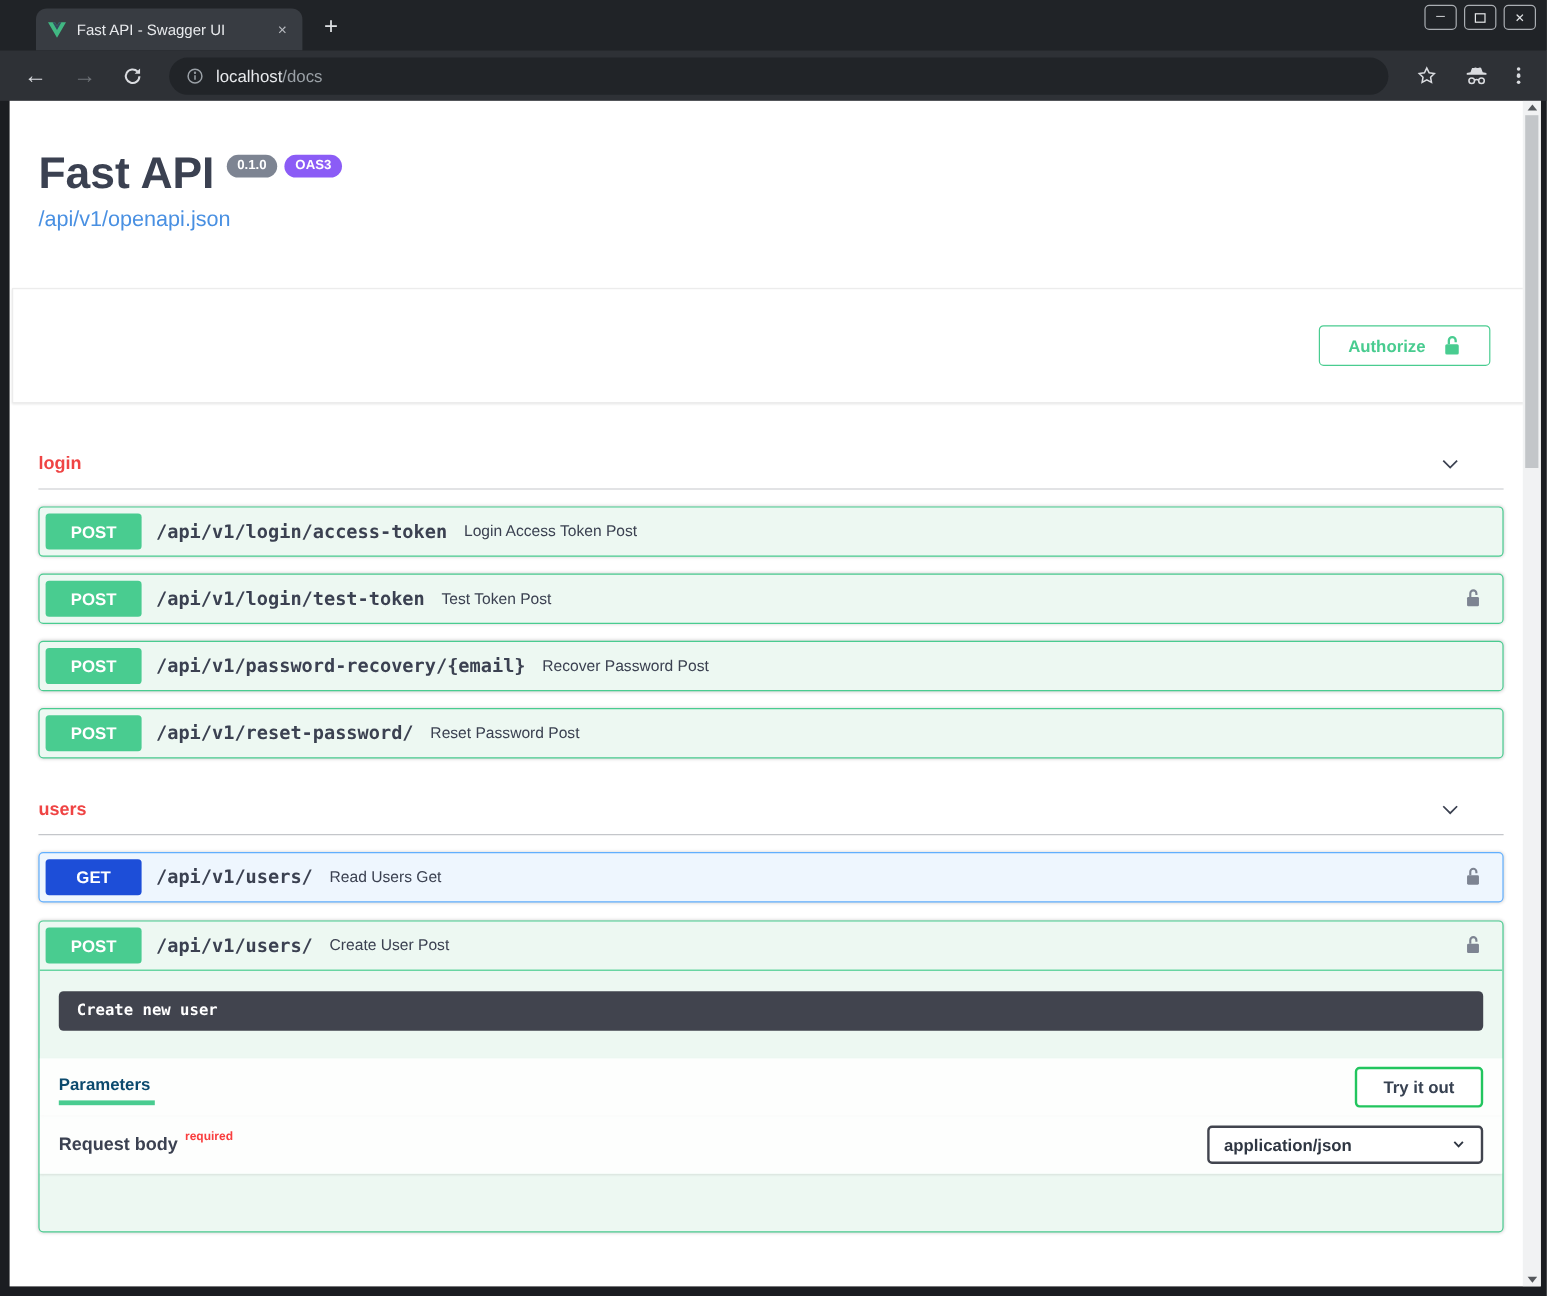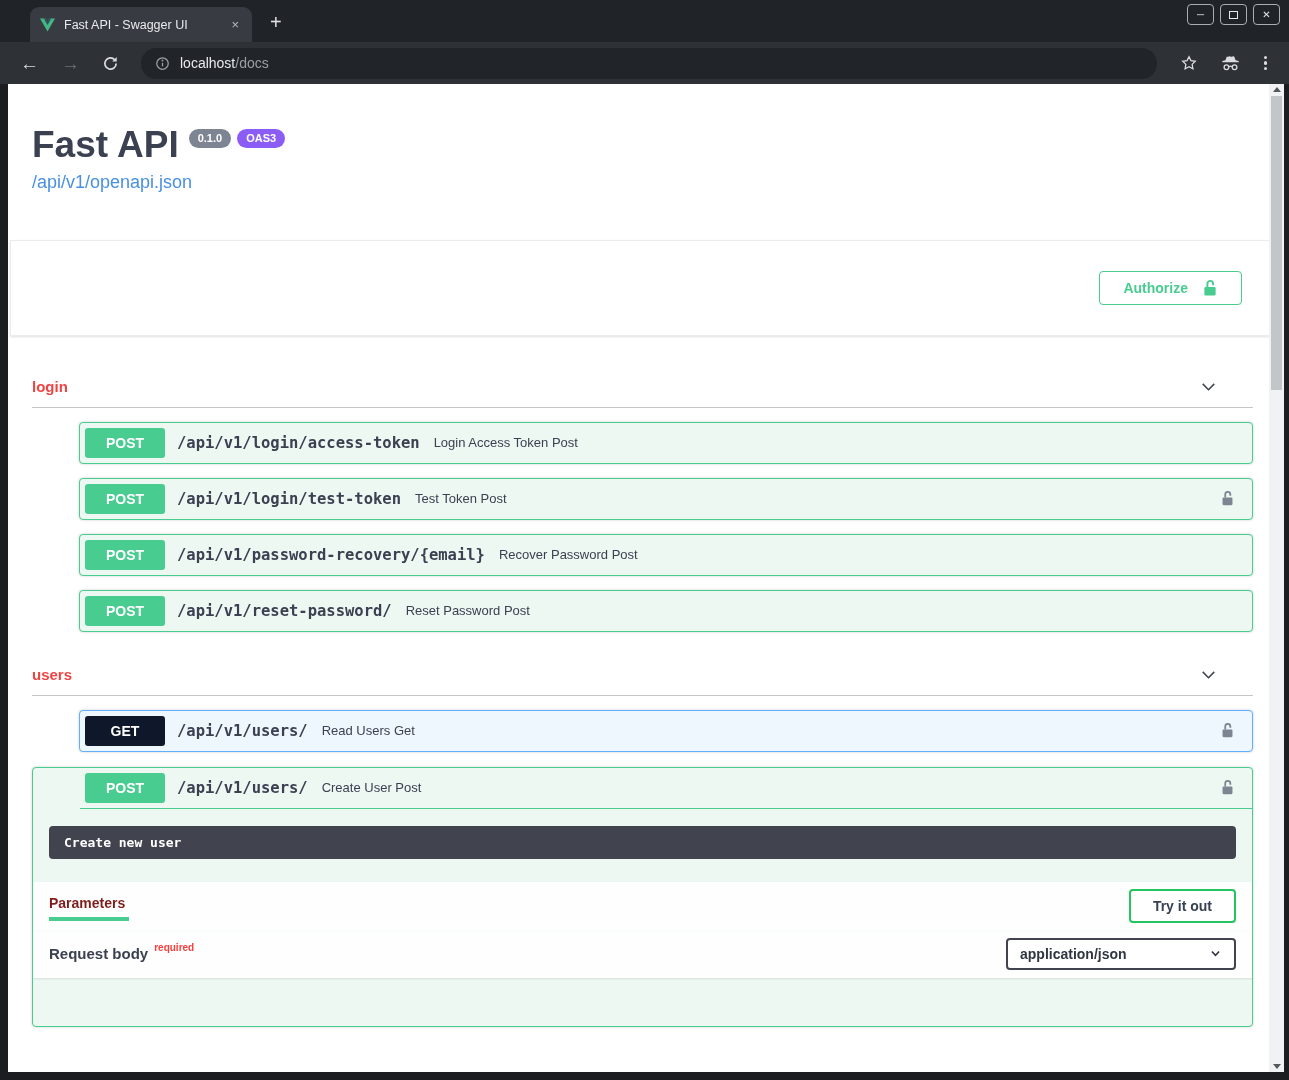--- a/index.html
+++ b/index.html
@@ -74,51 +74,50 @@
   }
   
   .tag-header { display:flex; align-items:center; margin-top:30px; padding:10px 10px 10px 0; border-bottom:1px solid rgba(59,65,81,.3); }
   .tag-header h3 { flex:1; font-size:15px; font-weight:700; color:#ef4444; letter-spacing:0; }
   .tag-chevron { padding:0 24px 0 10px; display:flex; }
   
   .oprow {
     display:flex; align-items:center; gap:12px;
     border-radius:4px; padding:5px; margin-top:14px;
     box-shadow:0 0 3px rgba(0,0,0,.19);
-    margin-left:47px;
   }
   .oprow.m-post { background:#edf8f2; border:1px solid #49cc90; }
   .oprow.m-get  { background:#eef6fe; border:1px solid #61affe; }
   .method-badge {
     min-width:80px; text-align:center; padding:7px 15px; border-radius:3px;
     color:#fff; font-size:14px; font-weight:700; font-family:"Liberation Sans",sans-serif;
   }
   .m-post .method-badge { background:#49cc90; }
-  .m-get  .method-badge { background:#0f172a; }
+  .m-get  .method-badge { background:#1d4ed8; }
   .op-path { font-family:"DejaVu Sans Mono", monospace; font-size:15.5px; font-weight:700; color:#3b4151; }
   .op-summary { font-size:13px; color:#3b4151; margin-left:2px; }
   .lock-btn { margin-left:auto; padding:2px 12px; display:flex; cursor:pointer; }
   
   .opblock-expanded {
     margin-top:15px; border:1px solid #49cc90; border-radius:4px;
     background:#edf8f2; box-shadow:0 0 3px rgba(0,0,0,.19); overflow:hidden;
   }
   .opblock-expanded .oprow { margin-top:0; border:none; border-bottom:1px solid #49cc90; border-radius:0; box-shadow:none; background:transparent; }
   .op-desc-bar {
     margin:17px 16px 23px 16px; background:#41444e; color:#fff; border-radius:4px;
     font-family:"DejaVu Sans Mono", monospace; font-size:13px; font-weight:700;
     padding:9px 15px;
   }
   .opblock-section-header {
     background:rgba(255,255,255,.85); box-shadow:0 1px 2px rgba(0,0,0,.1);
     min-height:48px; display:flex; align-items:center; padding:6px 16px;
     position:relative;
   }
   .param-tab { display:flex; flex-direction:column; }
-  .param-tab .lbl { font-size:14px; font-weight:700; color:#7f1d1d; padding:4px 0 6px; }
+  .param-tab .lbl { font-size:14px; font-weight:700; color:#0c4a6e; padding:4px 0 6px; }
   .param-tab .underline { height:4px; width:80px; background:#49cc90; }
   .tryout-btn {
     margin-left:auto; background:#fff; border:2px solid #22c55e; border-radius:4px;
     color:#374151; font-size:14px; font-weight:700; padding:7px 22px; cursor:pointer;text-align:center;
   }
   .no-params { padding:24px 16px 30px; font-size:14px; color:#3b4151; }
   .rb-label { font-size:15px; font-weight:700; color:#3b4151; }
   .rb-required { color:#f93e3e; font-size:10px; font-weight:600; margin-left:6px; position:relative; top:-6px; }
   .ct-select {
     margin-left:auto; width:230px; background:#fff; border:2px solid #41444e; border-radius:4px;

